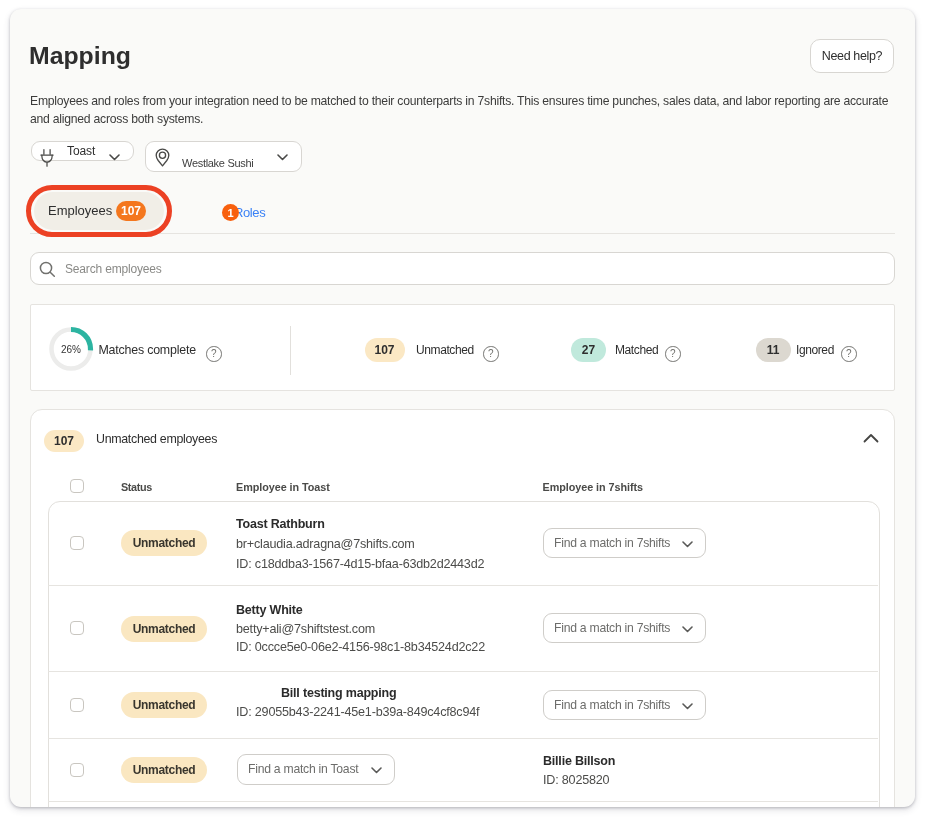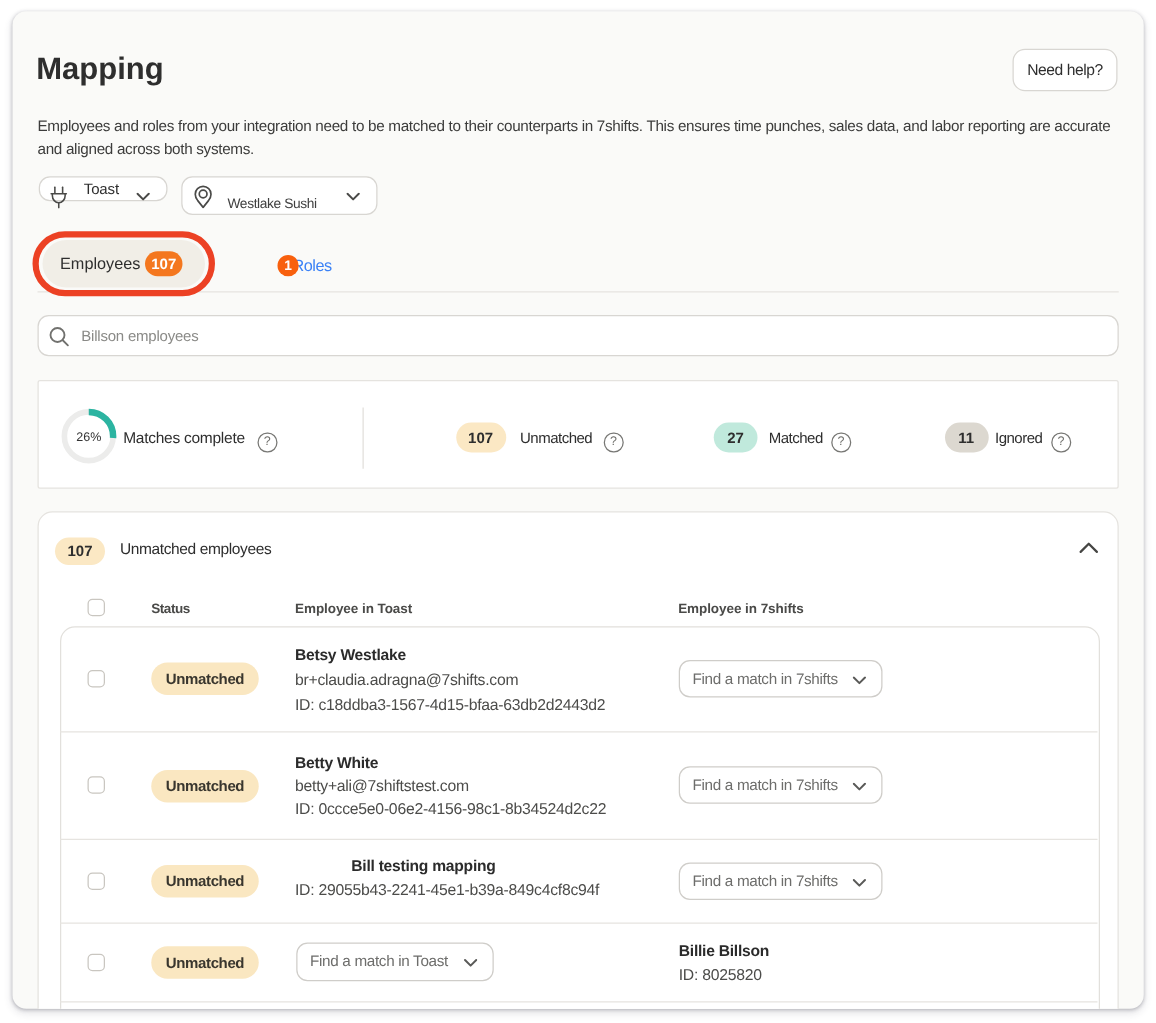--- a/index.html
+++ b/index.html
@@ -69,21 +69,21 @@
   <div class="abs" style="left:176px; top:196px; font-size:13px; letter-spacing:-0.4px; color:#3b82f6;margin-left:48px;">Roles</div>
   <div class="abs pill" style="left:212px; top:195px; width:17px; height:17px; background:#F8600E; color:#fff; font-size:11px; font-weight:700;">1</div>
 
   <div class="abs" style="left:16px; top:176px; width:146px; height:52px; border:5.5px solid #EC4124; border-radius:26px;"></div>
 
   <div class="abs btn" style="left:20px; top:243px; width:865px; height:33px;">
     <svg class="abs" style="left:7.5px; top:8px;" width="17" height="17" viewBox="0 0 17 17" fill="none" stroke="#71716E" stroke-width="1.5" stroke-linecap="round">
       <circle cx="7" cy="7" r="5.6"></circle>
         <path d="M11.2 11.2 L15.3 15.3"></path>
     </svg>
-    <span style="margin-left:34px; font-size:12px; letter-spacing:-0.17px; color:#8A8A87;">Billson employees</span>
+    <span style="margin-left:34px; font-size:12px; letter-spacing:-0.17px; color:#8A8A87;">Search employees</span>
   </div>
 
   <div class="abs" style="left:20px; top:295px; width:865px; height:87px; background:#fff; border:1px solid #E5E3DF; border-radius:2px;">
     <svg class="abs" style="left:16px; top:20px;" width="48" height="48" viewBox="0 0 48 48">
       <circle cx="24" cy="24" r="19.5" fill="none" stroke="#ECECEB" stroke-width="4.5"></circle>
       <circle cx="24" cy="24" r="19.5" fill="none" stroke="#2CB4A1" stroke-width="5.2" stroke-dasharray="31.9 122.5" transform="rotate(-90 24 24)"></circle>
       <text x="24" y="28" text-anchor="middle" font-size="10" fill="#333" font-family="Liberation Sans">26%</text>
     </svg>
     <span class="abs slabel" style="left:67.5px; font-size:12.4px; letter-spacing:-0.2px;">Matches complete</span>
     <span class="abs qicon" style="left:175px; top:41px;">?</span>
@@ -117,21 +117,21 @@
     <div class="abs" style="left:17px; top:91px; width:832px; height:400px; border:1px solid #E2E0DC; border-radius:12px; background:#fff;"></div>
   </div>
 
   <div class="hdrline" style="left:38px; top:576px; width:830px;"></div>
   <div class="hdrline" style="left:38px; top:662px; width:830px;"></div>
   <div class="hdrline" style="left:38px; top:729px; width:830px;"></div>
   <div class="hdrline" style="left:38px; top:792px; width:830px;"></div>
 
   <span class="abs chk" style="left:60px; top:527px;"></span>
   <span class="ubadge" style="left:111px; top:520.5px;">Unmatched</span>
-  <span class="name" style="left:226px; top:507.5px;">Betsy Westlake</span>
+  <span class="name" style="left:226px; top:507.5px;">Toast Rathburn</span>
   <span class="gtxt" style="left:226px; top:528px;">br+claudia.adragna@7shifts.com</span>
   <span class="gtxt" style="left:226px; top:547.5px;">ID: c18ddba3-1567-4d15-bfaa-63db2d2443d2</span>
   <div class="abs ddbtn" style="left:533px; top:519px; width:163px; height:30px;">
     <span style="margin-left:10px;">Find a match in 7shifts</span>
     <svg class="chev" width="11" height="7" viewBox="0 0 11 7" fill="none" stroke="#5A5A58" stroke-width="1.6" stroke-linecap="round" stroke-linejoin="round">
         <path d="M1 1 L5.5 5.5 L10 1"></path>
       </svg>
   </div>
 
   <span class="abs chk" style="left:60px; top:612px;"></span>

